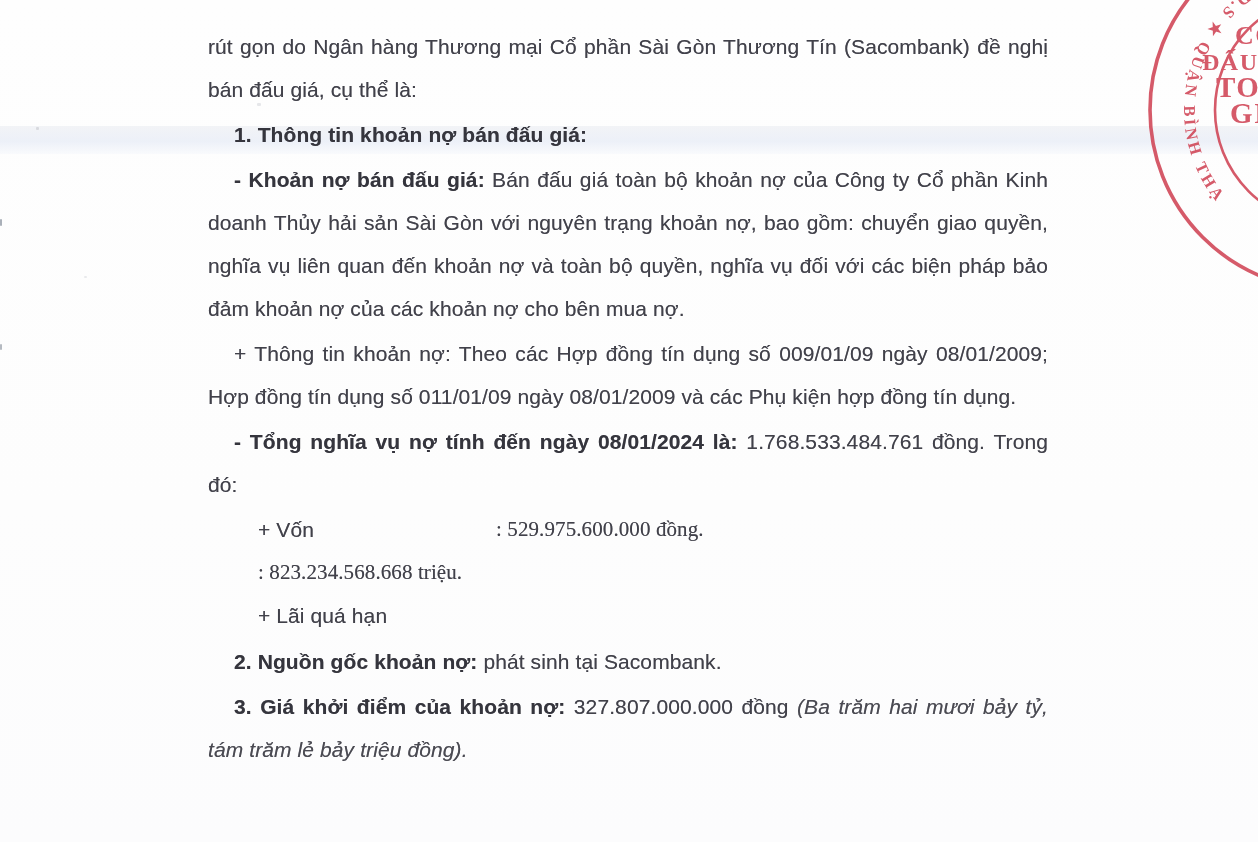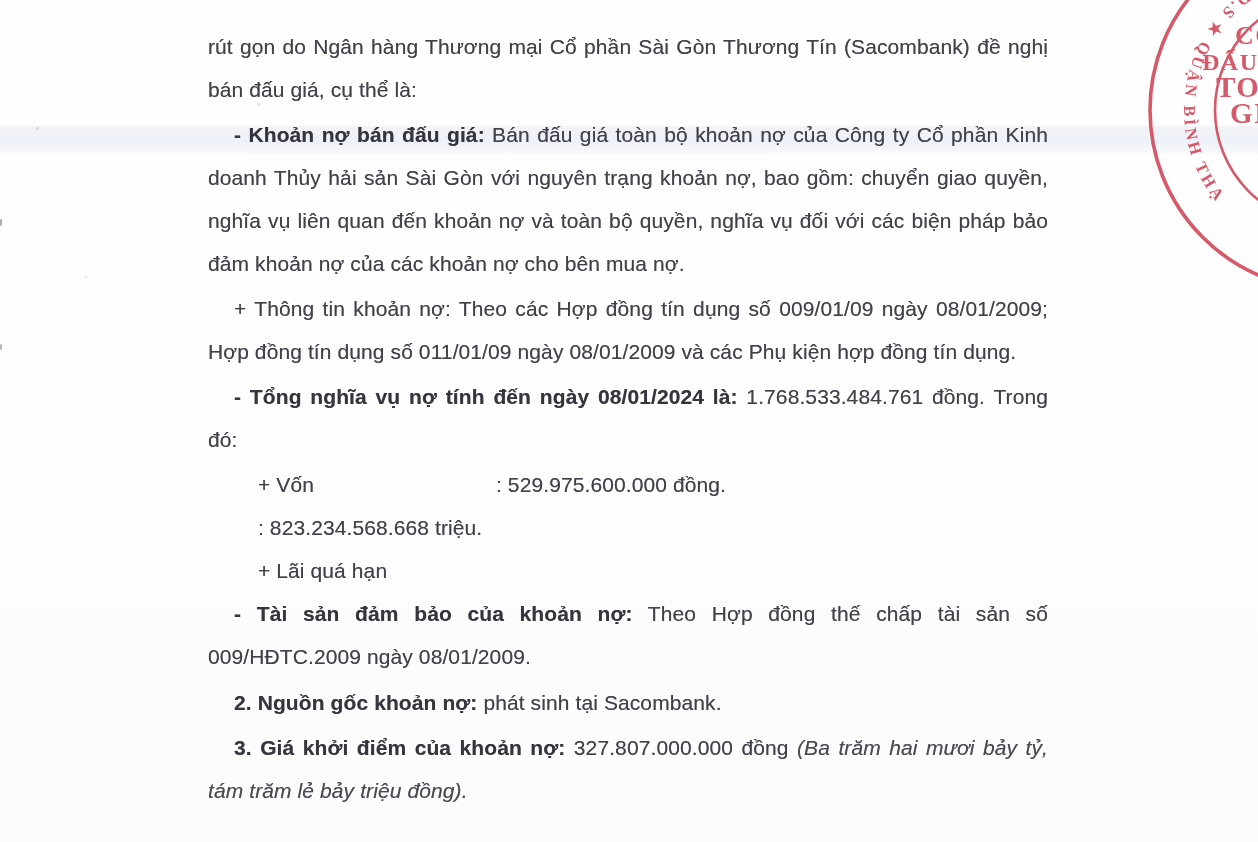--- a/index.html
+++ b/index.html
@@ -20,21 +20,21 @@
     font-size:21px;line-height:43px;color:#41414a;
     text-align:justify;
     text-shadow:0 0 0.5px rgba(65,65,74,0.55);
     letter-spacing:0.1px;
   }
   .para{margin:0 0 2px 0;}
   .indent{text-indent:26px;}
   .bold, .content strong{font-weight:bold;color:#35353d;}
   .row{display:flex;padding-left:50px;line-height:43px;gap:36px;}
   .row .lbl{flex:0 0 202px;}
-  .row .val{flex:1;}
+  .row .val{flex:1;font-family:Liberation Serif, serif;}
   em.words{font-style:italic;color:#4a4a52;}
   .mt{margin-top:3px;}
   
   .stamp-clip{
     position:absolute;top:0;right:0;width:118px;height:300px;
     overflow:hidden;pointer-events:none;
   }
   .stamp-clip svg{position:absolute;left:0;top:0;}
   .stamp-center{font-family:"Liberation Serif","DejaVu Serif",serif;font-weight:bold;}
   .stamp-ring{font-family:"Liberation Serif","DejaVu Serif",serif;font-weight:bold;}
@@ -50,39 +50,39 @@
 <body>
 
 <div class="page">
 
   <div class="scan-band"></div>
 
   <div class="content">
 
     <p class="para">rút gọn do Ngân hàng Thương mại Cổ phần Sài Gòn Thương Tín (Sacombank) đề nghị bán đấu giá, cụ thể là:</p>
 
+    <p class="para indent bold">1. Thông tin khoản nợ bán đấu giá:</p>
 
     <p class="para indent"><strong>- Khoản nợ bán đấu giá:</strong><span> Bán đấu giá toàn bộ khoản nợ của Công ty Cổ phần Kinh doanh Thủy hải sản Sài Gòn với nguyên trạng khoản nợ, bao gồm: chuyển giao quyền, nghĩa vụ liên quan đến khoản nợ và toàn bộ quyền, nghĩa vụ đối với các biện pháp bảo đảm khoản nợ của các khoản nợ cho bên mua nợ.</span></p>
 
     <p class="para indent">+ Thông tin khoản nợ: Theo các Hợp đồng tín dụng số 009/01/09 ngày 08/01/2009; Hợp đồng tín dụng số 011/01/09 ngày 08/01/2009 và các Phụ kiện hợp đồng tín dụng.</p>
 
     <p class="para indent"><strong>- Tổng nghĩa vụ nợ tính đến ngày 08/01/2024 là:</strong><span> 1.768.533.484.761 đồng. Trong đó:</span></p>
 
     <div class="row">
       <span class="lbl">+ Vốn</span>
       <span class="val">: 529.975.600.000 đồng.</span>
     </div>
     <div class="row">
       <span class="val">: 823.234.568.668 triệu.</span>
     </div>
     <div class="row">
       <span class="lbl">+ Lãi quá hạn</span>
     </div>
 
-    <p class="para indent"><strong>- Tài sản đảm bảo của khoản nợ:</strong><span> Theo Hợp đồng thế chấp tài sản số 009/HĐTC.2009 ngày 08/01/2009.</span></p>
 
     <p class="para indent mt"><strong>2. Nguồn gốc khoản nợ:</strong><span> phát sinh tại Sacombank.</span></p>
 
     <p class="para indent"><strong>3. Giá khởi điểm của khoản nợ:</strong><span> 327.807.000.000 đồng </span><em class="words">(Ba trăm hai mươi bảy tỷ, tám trăm lẻ bảy triệu đồng).</em></p>
 
   </div>
 
   <div class="stamp-clip">
     <svg width="400" height="300" viewBox="0 0 400 300">
       <g opacity="0.88">

